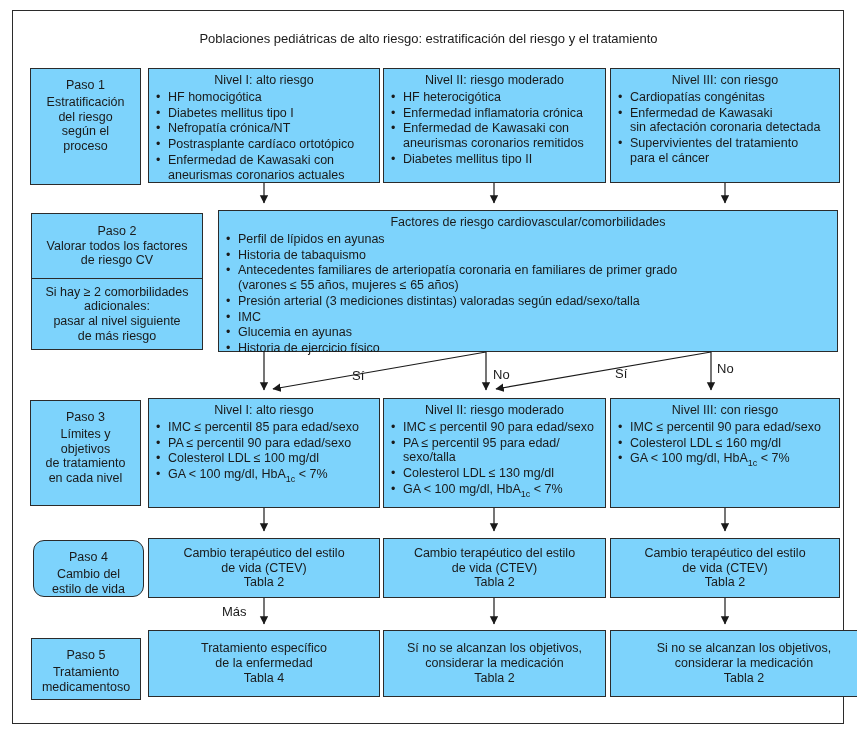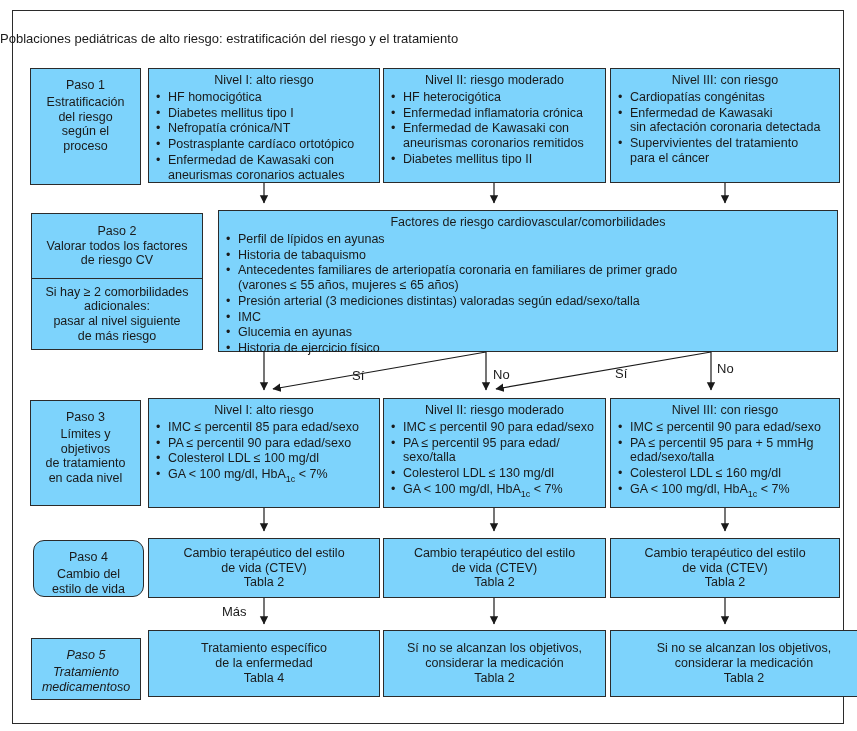--- a/index.html
+++ b/index.html
@@ -6,21 +6,21 @@
   .canvas{
     position:relative;width:857px;height:731px;background:#ffffff;
     font-family:"Liberation Sans","DejaVu Sans",sans-serif;
     color:#1a1a1a;font-size:12.5px;line-height:1.18;
   }
   .outer-border{
     position:absolute;left:12px;top:10px;width:832px;height:714px;
     border:1.5px solid #2b2b2b;box-sizing:border-box;
   }
   .title{
-    position:absolute;left:0;right:0;top:31px;
+    position:absolute;left:0;right:0;top:31px;text-align:center;
     font-size:13px;white-space:pre-line;
   }
   .box{
     position:absolute;border:1px solid #2b2b2b;background:#7dd3fc;
     box-sizing:border-box;
   }
   .step{display:flex;flex-direction:column;align-items:center;justify-content:flex-start;
     text-align:center;padding-top:9px;}
   .step .step-heading{white-space:pre-line;}
   .step .step-body{white-space:pre-line;margin-top:2px;}
@@ -140,22 +140,20 @@
 sexo/talla</li>
       <li>Colesterol LDL ≤ 130 mg/dl</li>
       <li>GA &lt; 100 mg/dl, HbA<sub>1c</sub> &lt; 7%</li>
     </ul>
   </div>
 
   <div class="box" style="left:610px;top:398px;width:230px;height:110px;">
     <div class="level-heading">Nivel III: con riesgo</div>
     <ul class="bullets">
       <li>IMC ≤ percentil 90 para edad/sexo</li>
-      <li>PA ≤ percentil 95 para + 5 mmHg
-edad/sexo/talla</li>
       <li>Colesterol LDL ≤ 160 mg/dl</li>
       <li>GA &lt; 100 mg/dl, HbA<sub>1c</sub> &lt; 7%</li>
     </ul>
   </div>
 
   <div class="box step" style="left:33px;top:540px;width:111px;height:57px;border-radius:11px;">
     <div class="step-heading">Paso 4</div>
     <div class="step-body">Cambio del
 estilo de vida</div>
   </div>
@@ -163,21 +161,21 @@
   <div class="box center-text" style="left:148px;top:538px;width:232px;height:60px;">Cambio terapéutico del estilo
 de vida (CTEV)
 Tabla 2</div>
   <div class="box center-text" style="left:383px;top:538px;width:223px;height:60px;">Cambio terapéutico del estilo
 de vida (CTEV)
 Tabla 2</div>
   <div class="box center-text" style="left:610px;top:538px;width:230px;height:60px;">Cambio terapéutico del estilo
 de vida (CTEV)
 Tabla 2</div>
 
-  <div class="box step" style="left:31px;top:638px;width:110px;height:62px;font-style:italic;">
+  <div class="box step" style="left:31px;top:638px;width:110px;height:62px;">
     <div class="step-heading">Paso 5</div>
     <div class="step-body">Tratamiento
 medicamentoso</div>
   </div>
 
   <div class="box center-text" style="left:148px;top:630px;width:232px;height:67px;">Tratamiento específico
 de la enfermedad
 Tabla 4</div>
   <div class="box center-text" style="left:383px;top:630px;width:223px;height:67px;">Sí no se alcanzan los objetivos,
 considerar la medicación

